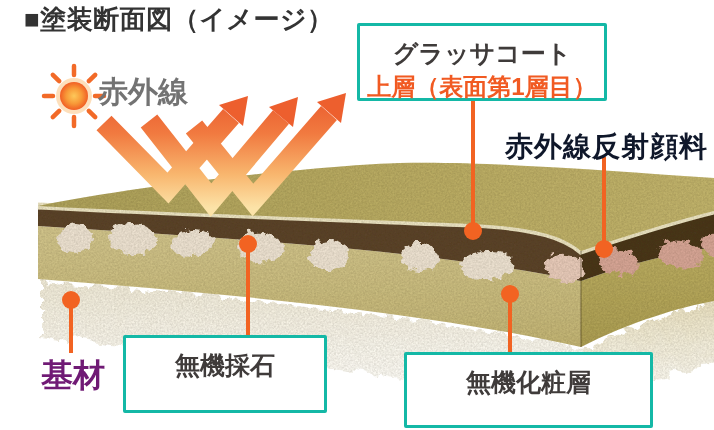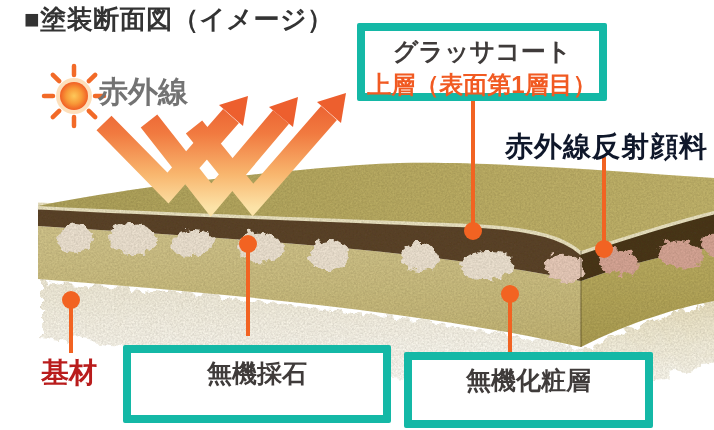--- a/index.html
+++ b/index.html
@@ -5,29 +5,29 @@
   html,body{margin:0;padding:0;background:#ffffff;}
   .stage{
     position:relative;width:714px;height:430px;background:#ffffff;overflow:hidden;
     font-family:"Liberation Sans","DejaVu Sans",sans-serif;
   }
   .stage svg{position:absolute;left:0;top:0;}
   .lbl{position:absolute;font-weight:bold;white-space:nowrap;}
   .title{left:4px;top:2px;font-size:26px;color:#333333;letter-spacing:0.5px;margin-left:20px;}
   .infrared{left:98px;top:72px;font-size:30px;color:#737373;}
   .pigment{left:505px;top:128px;font-size:28px;color:#0f172a;letter-spacing:1px;}
-  .basemat{left:41px;top:354px;font-size:28px;color:#b91c1c;}
+  .basemat{left:41px;top:354px;font-size:32px;color:#701a75;}
   .callout{
-    position:absolute;background:#ffffff;border:8px solid #14b8a6;border-radius:2px;
-    text-align:center;box-sizing:border-box;padding-top:3px;
+    position:absolute;background:#ffffff;border:3px solid #14b8a6;border-radius:2px;
+    text-align:center;box-sizing:border-box;padding-top:10px;
   }
   .callout .l1{font-size:25px;line-height:34px;font-weight:bold;color:#3f3b3a;}
   .callout .l2{font-size:24px;line-height:33px;font-weight:bold;color:#f15a22;text-align:center;}
   .co-top{left:357px;top:23px;width:250px;height:78px;}
-  .co-mid{left:123px;top:345px;width:268px;height:78px;}
+  .co-mid{left:123px;top:335px;width:204px;height:78px;}
   .co-bot{left:404px;top:352px;width:249px;height:76px;}
 </style>
 </head>
 <body>
 
 <div class="stage">
 
   <svg width="714" height="430" viewBox="0 0 714 430">
     <defs>
       <linearGradient id="gArrow" gradientUnits="userSpaceOnUse" x1="0" y1="88" x2="0" y2="208">

